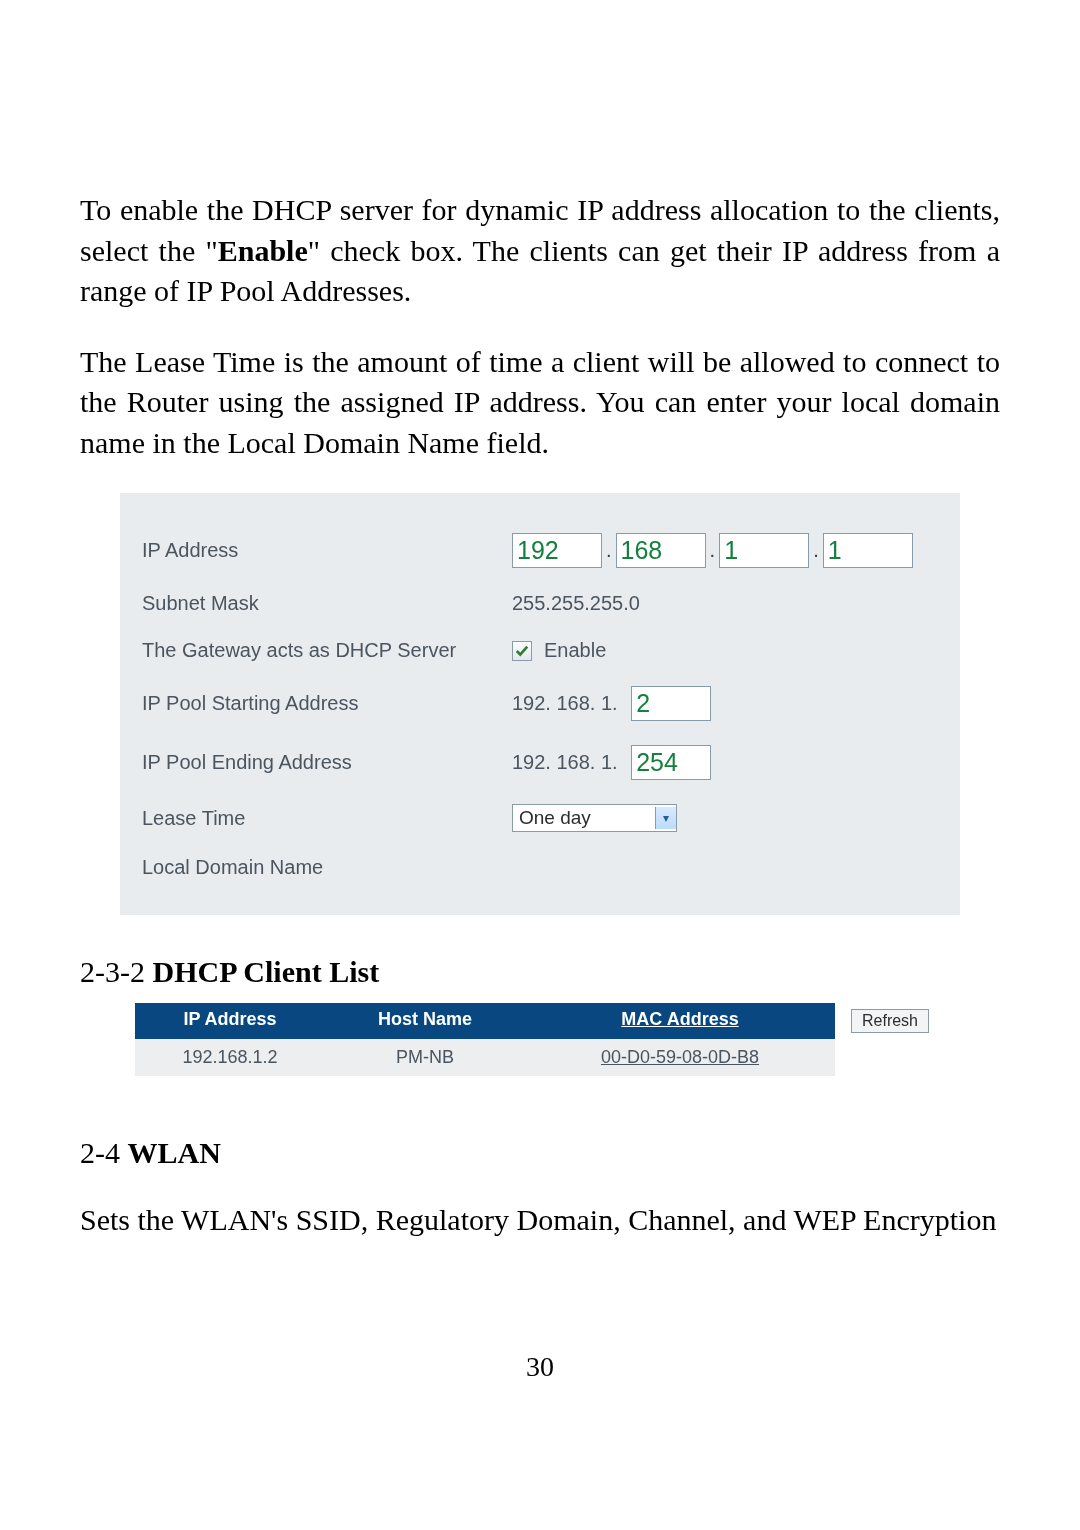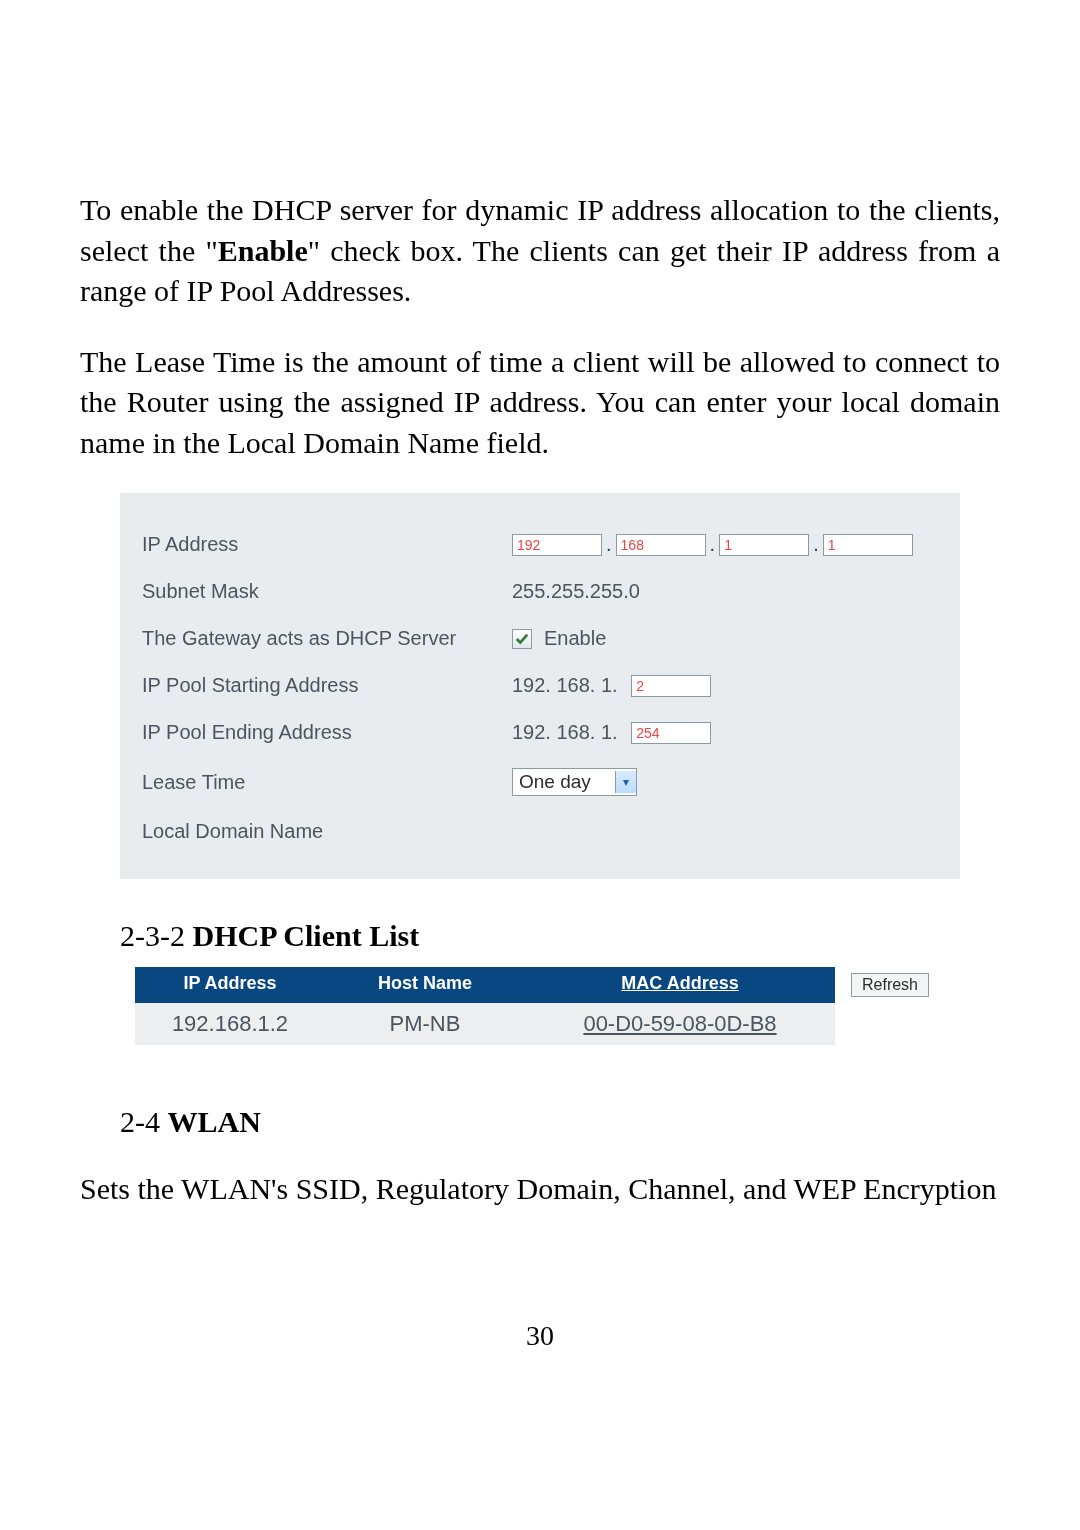--- a/index.html
+++ b/index.html
@@ -42,36 +42,37 @@
     padding-left: 8px;
   }
   .val-col {
     display: flex;
     align-items: center;
     gap: 4px;
   }
   .px-input {
     border: 1px solid #8a9aa6;
     background: #fff;
-    color: #ef4444;
-    font-family: Arial, Helvetica, sans-serif;
-    font-size: 14px;
+    color: #15803d;
+    font-family: Arial, Helvetica, sans-serif;
+    font-size: 25px;
     padding: 2px 4px;
     box-sizing: border-box;
   }
   .octet { width: 90px; }
   .short { width: 80px; }
   .domain-input { width: 245px; }
   .dot { padding: 0 0px; color:#2f3a44;}
   .select-wrap {
     display: inline-flex;
     align-items: center;
     border: 1px solid #8a9aa6;
     background: #fff;
     height: 26px;
+    gap: 40px;
   }
   .select-text {
     padding: 0 6px;
     font-size: 19px;
     color: #2d2d2d;
     width: 90px;
   }
   .select-arrow {
     width: 20px;
     height: 22px;
@@ -94,21 +95,20 @@
     margin-right: 8px;
   }
   .checkbox svg { width:14px; height:14px; }
   .optional { margin-left: 8px; }
 
   
   .heading {
     font-size: 30px;
     margin-top: 20px;
     margin-bottom: 6px;
-    margin-left: 40px;
   }
 
   
   .dhcp-table {
     width: 810px;
     margin: 14px auto 0 auto;
     border-collapse: collapse;
     font-family: Arial, Helvetica, sans-serif;
   }
   .dhcp-row { display:flex; width:100%; }
@@ -116,21 +116,21 @@
     background: #08477f;
     color: #fff;
     font-weight: bold;
     font-size: 18px;
     padding: 6px 0;
     text-align: center;
   }
   .dhcp-body .cell {
     background: #eceeef;
     color: #4a5560;
-    font-size: 22px;
+    font-size: 18px;
     padding: 8px 0;
     text-align: center;
   }
   .c-ip   { width: 190px; }
   .c-host { width: 200px; }
   .c-mac  { width: 310px; text-decoration: underline; }
   .c-ref  { width: 110px; background: transparent !important; display:flex; align-items:center; justify-content:center;}
   .refresh-btn {
     font-family: Arial, Helvetica, sans-serif;
     font-size: 16px;

